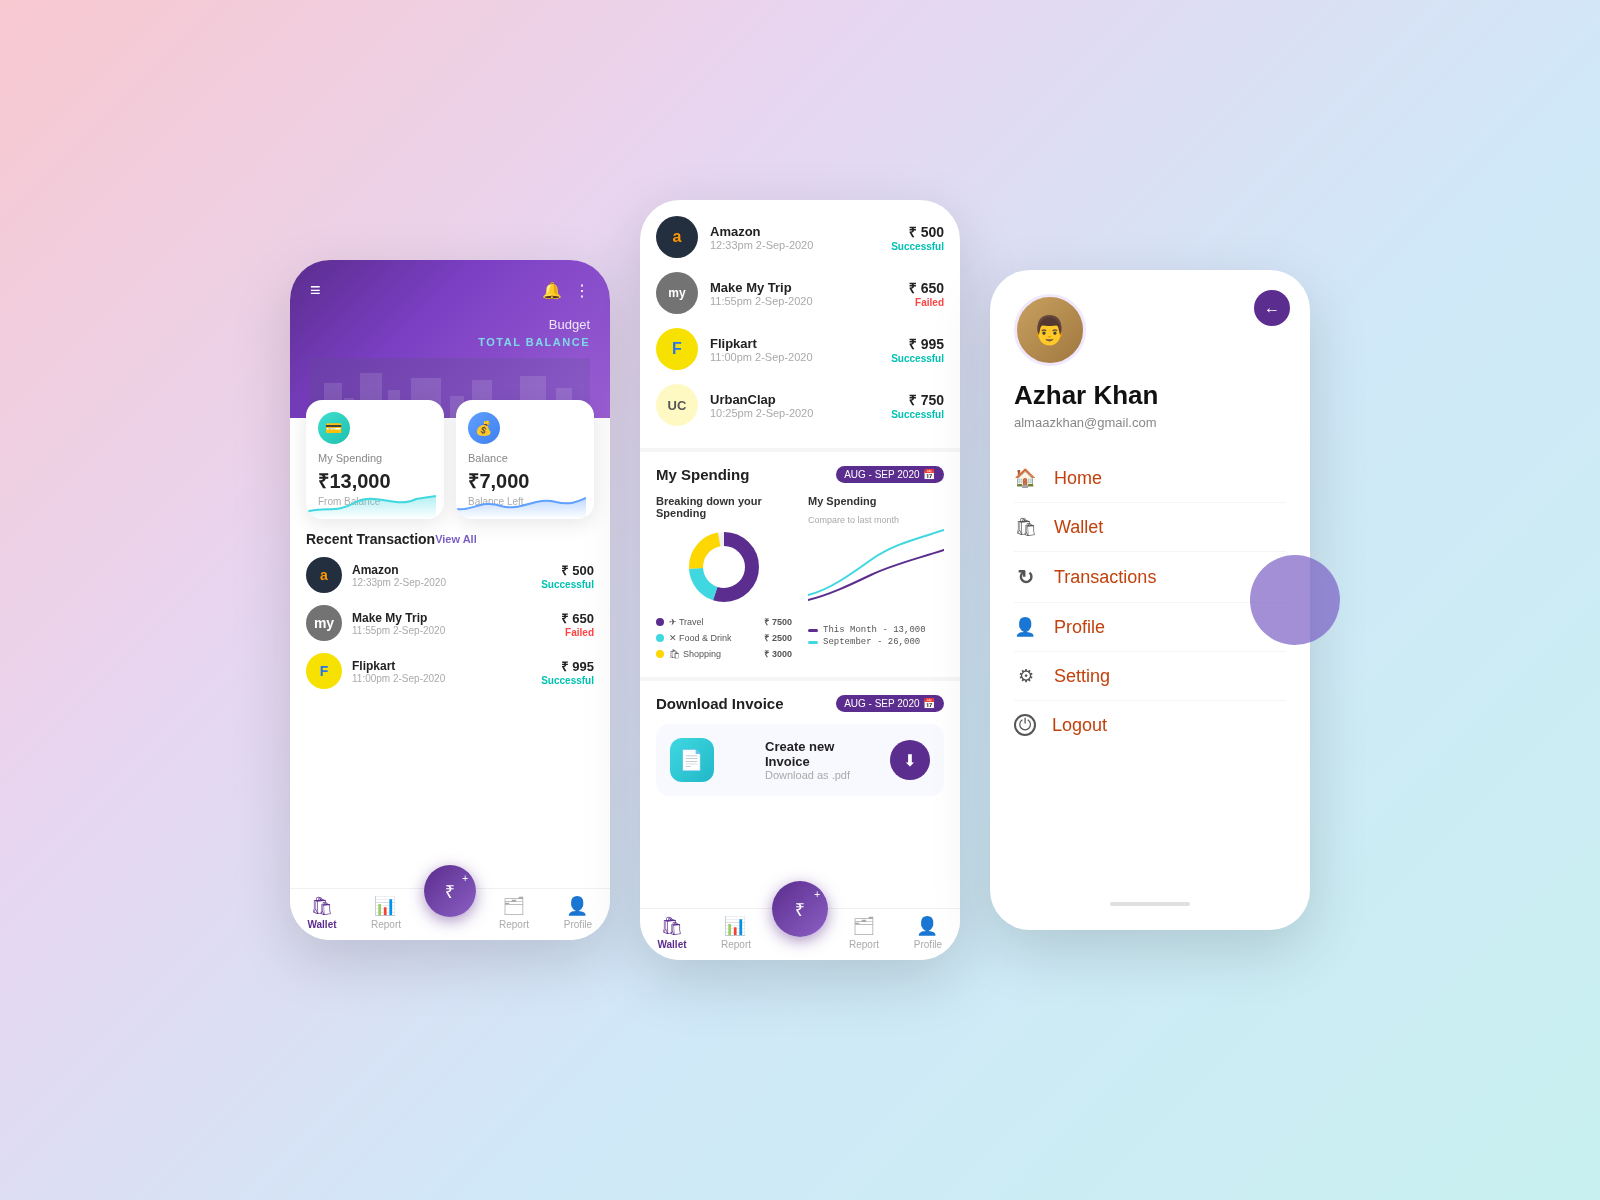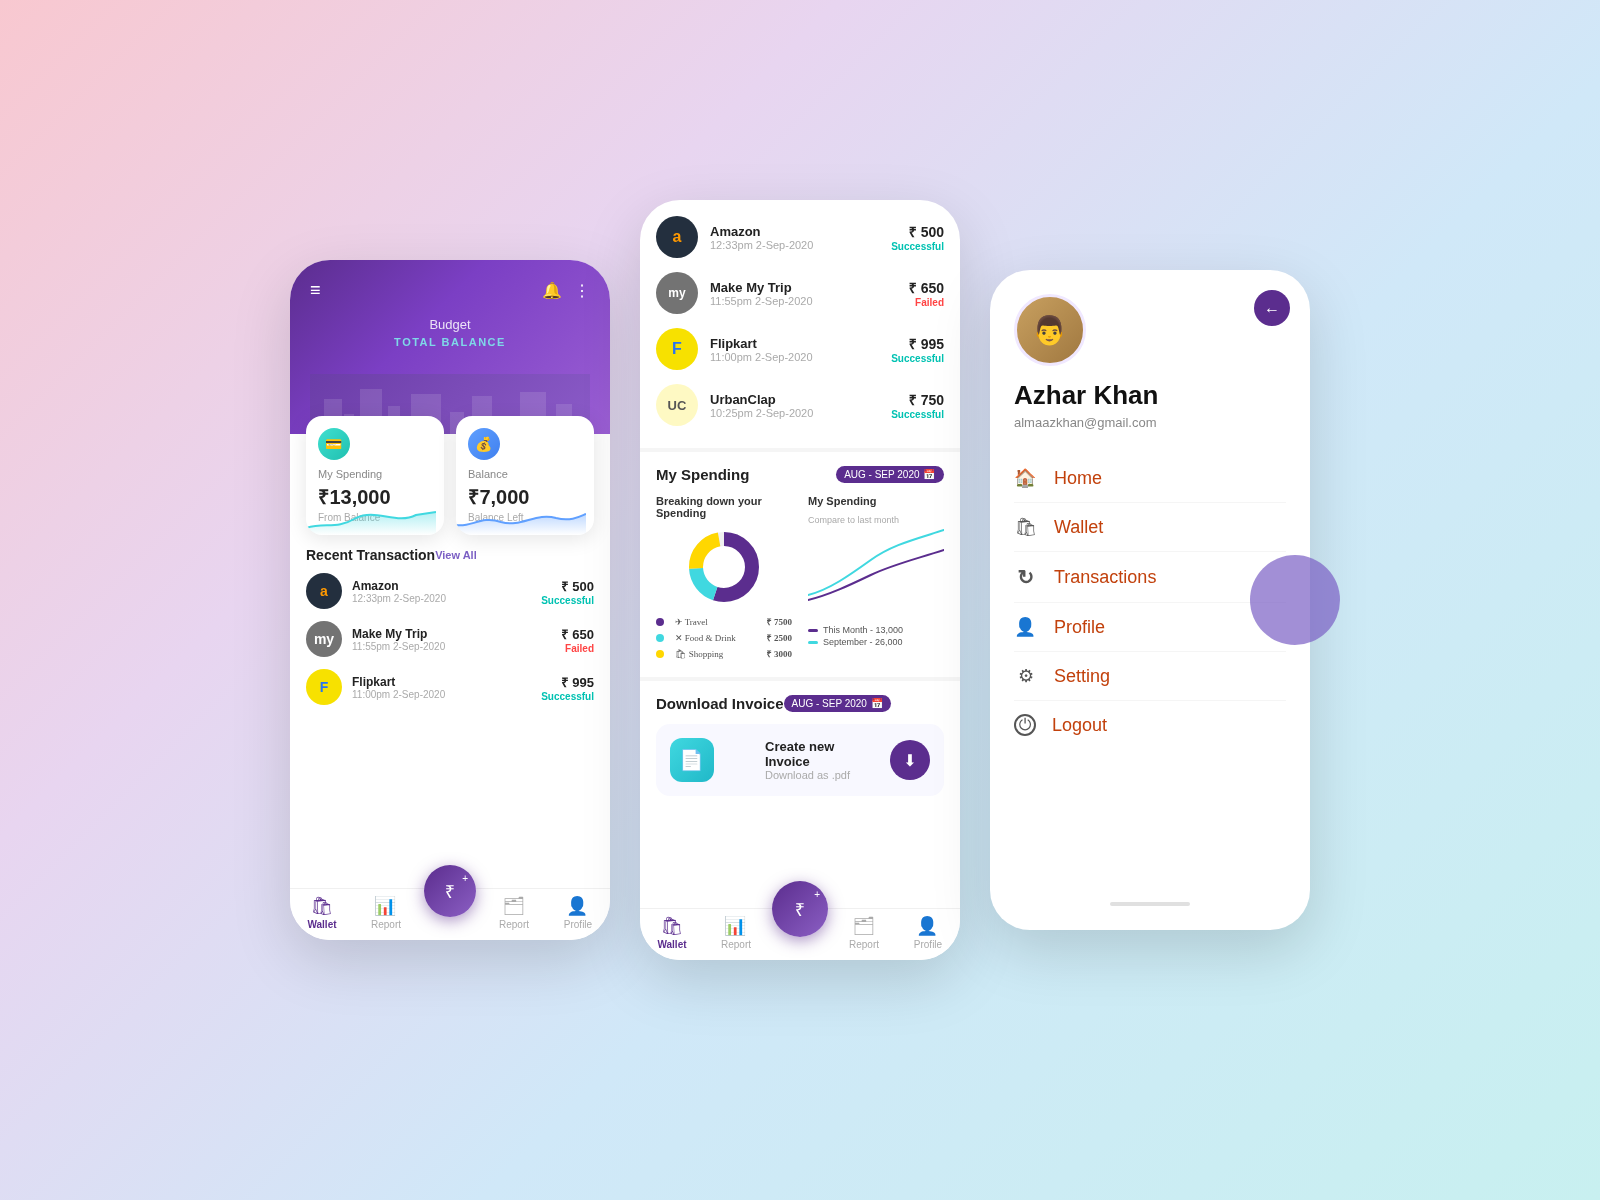--- a/index.html
+++ b/index.html
@@ -42,21 +42,21 @@
     }
     .phone1-topbar {
       display: flex;
       justify-content: space-between;
       align-items: center;
       margin-bottom: 16px;
     }
     .hamburger-icon { color: white; font-size: 18px; cursor: pointer; }
     .topbar-right { display: flex; gap: 12px; align-items: center; }
     .bell-icon, .dots-icon { color: white; font-size: 16px; cursor: pointer; }
-    .budget-section { text-align: center; padding-bottom: 26px; }
+    .budget-section { text-align: right; padding-bottom: 10px; }
     .budget-label { color: rgba(255,255,255,0.85); font-size: 13px; margin-bottom: 4px; }
     .budget-amount { color: white; font-size: 38px; font-weight: 800; line-height: 1.1; }
     .total-balance-label { color: #7fd8e8; font-size: 11px; font-weight: 700; letter-spacing: 1.5px; margin-top: 4px; }
     .city-silhouette {
       height: 60px;
       background: linear-gradient(135deg, #6b3da8 0%, #8b5bc8 100%);
       position: relative;
       overflow: hidden;
     }
     
@@ -283,60 +283,60 @@
       width: 80px;
       height: 80px;
       margin: 0 auto 8px auto;
       position: relative;
     }
     .donut-svg { width: 80px; height: 80px; }
 
     .legend-item {
       display: flex;
       align-items: center;
-      gap: 11px;
+      gap: 5px;
       margin-bottom: 3px;
       font-size: 9px;
       color: #555;
-      font-family: Liberation Serif, serif;
     }
     .legend-dot {
       width: 8px;
       height: 8px;
       border-radius: 50%;
       flex-shrink: 0;
     }
     .legend-value { margin-left: auto; font-weight: 600; }
 
     .line-chart-container {
       width: 100%;
       height: 80px;
       margin-bottom: 8px;
     }
-    .line-chart-legend { margin-top: 20px; }
+    .line-chart-legend { margin-top: 20px; font-family: Liberation Mono, monospace; }
     .line-legend-item {
       display: flex;
       align-items: center;
       gap: 5px;
       font-size: 9px;
       color: #555;
       margin-bottom: 2px;
     }
     .line-dot {
       width: 10px;
       height: 3px;
       border-radius: 2px;
     }
 
     .invoice-section {
       padding: 14px 16px;
       flex-shrink: 0;
     }
     .invoice-header {
       display: flex;
+      justify-content: space-between;
       align-items: center;
       margin-bottom: 12px;
     }
     .invoice-title { font-size: 15px; font-weight: 700; color: #222; }
     .invoice-card {
       background: #f8f8ff;
       border-radius: 14px;
       padding: 14px;
       display: flex;
       align-items: center;

